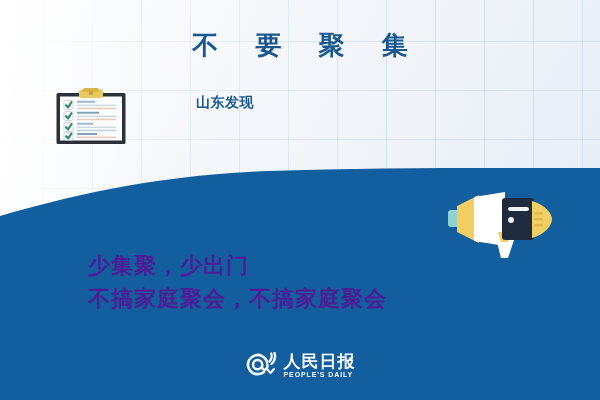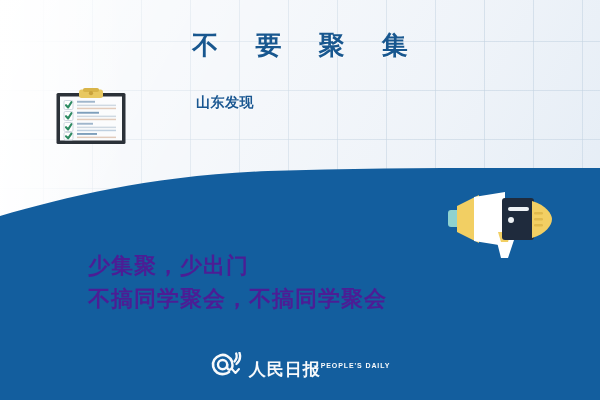--- a/index.html
+++ b/index.html
@@ -129,21 +129,21 @@
   }
   .logo-inner {
     display: flex;
     align-items: flex-end;
     gap: 5px;
     opacity: 0.97;
   }
   .logo-mark { width: 34px; height: 26px; display: block; }
   .logo-text-wrap {
     display: flex;
-    flex-direction: row;
+    flex-direction: column;
     align-items: flex-start;
     line-height: 1;
   }
   .logo-cn {
     color: #ffffff;
     font-size: 17px;
     font-weight: bold;
     letter-spacing: 1px;
     white-space: nowrap;
   }
@@ -231,21 +231,21 @@
 
       <path d="M84 15 C98 19 104 28 104 33 C104 39 98 48 84 52 Z" fill="#f2cf63"></path>
       <rect x="86" y="26" width="9" height="2.4" rx="1.2" fill="#e0b94c"></rect>
       <rect x="86" y="32" width="9" height="2.4" rx="1.2" fill="#e0b94c"></rect>
       <rect x="86" y="38" width="9" height="2.4" rx="1.2" fill="#e0b94c"></rect>
     </svg>
   </div>
 
   <div class="slogan">
     <div class="line1">少集聚，少出门</div>
-    <div class="line2">不搞同学聚会，不搞同学聚会</div>
+    <div class="line2">不搞家庭聚会，不搞家庭聚会</div>
   </div>
 
   <div class="logo">
     <div class="logo-inner">
       <span class="logo-mark">
         <svg viewBox="0 0 34 26" width="34" height="26" xmlns="http://www.w3.org/2000/svg">
 
           <path d="M22 9.5 C20 4.5 15 2 10.5 3.2 C5 4.7 2 9.8 3.2 14.8 C4.4 19.8 9 22.8 14 22
                    C16 21.7 17.6 21 19 20" fill="none" stroke="#ffffff" stroke-width="2.6" stroke-linecap="round"></path>
           <circle cx="12.6" cy="12.6" r="4.6" fill="none" stroke="#ffffff" stroke-width="2.4"></circle>

